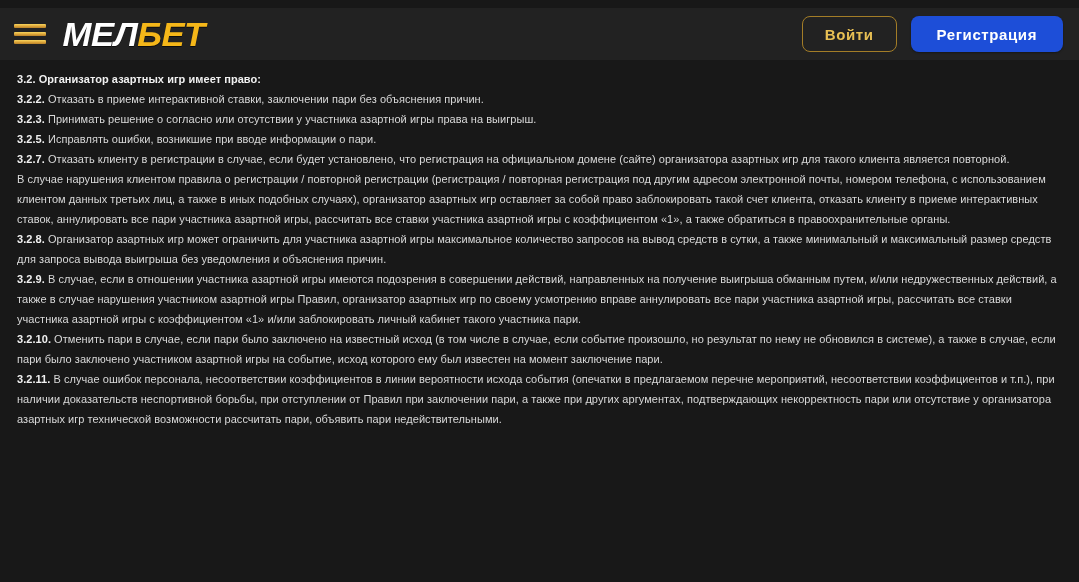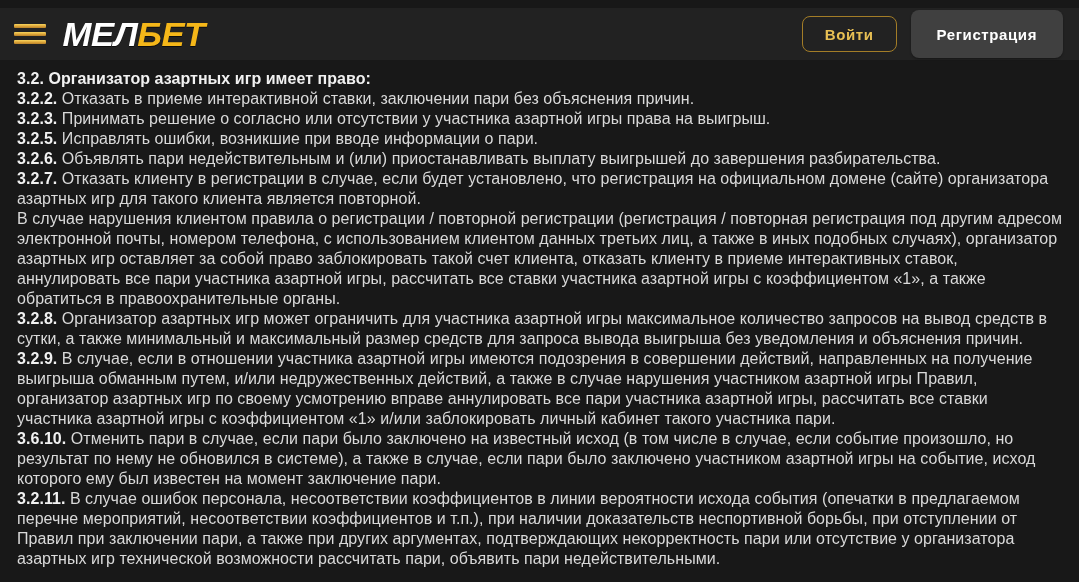--- a/index.html
+++ b/index.html
@@ -89,32 +89,32 @@
 
   .btn-login {
     height: 36px;
     padding: 0 22px;
     background: transparent;
     color: #e8c054;
     border: 1px solid #a37d27;
   }
 
   .btn-register {
-    height: 48px;
+    height: 36px;
     padding: 0 26px;
-    background: #404040;
+    background: #1d4ed8;
     color: #ffffff;
     border: none;
     box-shadow: 0 1px 2px rgba(0,0,0,.35);
   }
 
   
   .content {
     padding: 9px 14px 0 17px;
-    font-size: 16px;
+    font-size: 11px;
     line-height: 20px;
     letter-spacing: 0.05px;
   }
 
   .para {
     margin: 0;
     color: #d9d9d9;
   }
 
   .para b,
@@ -149,21 +149,20 @@
   </div>
 
 </div>
 
 <div class="content">
   <div id="paragraphs">
       <p class="para"><b>3.2.</b><span style="font-weight: 700; color: rgb(241, 241, 241);"> Организатор азартных игр имеет право:</span></p>
       <p class="para"><b>3.2.2.</b><span> Отказать в приеме интерактивной ставки, заключении пари без объяснения причин.</span></p>
       <p class="para"><b>3.2.3.</b><span> Принимать решение о согласно или отсутствии у участника азартной игры права на выигрыш.</span></p>
       <p class="para"><b>3.2.5.</b><span> Исправлять ошибки, возникшие при вводе информации о пари.</span></p>
-      <p class="para"><b>3.2.6.</b><span> Объявлять пари недействительным и (или) приостанавливать выплату выигрышей до завершения разбирательства.</span></p>
       <p class="para"><b>3.2.7.</b><span> Отказать клиенту в регистрации в случае, если будет установлено, что регистрация на официальном домене (сайте) организатора азартных игр для такого клиента является повторной.</span></p>
       <p class="para"><span>В случае нарушения клиентом правила о регистрации / повторной регистрации (регистрация / повторная регистрация под другим адресом электронной почты, номером телефона, с использованием клиентом данных третьих лиц, а также в иных подобных случаях), организатор азартных игр оставляет за собой право заблокировать такой счет клиента, отказать клиенту в приеме интерактивных ставок, аннулировать все пари участника азартной игры, рассчитать все ставки участника азартной игры с коэффициентом «1», а также обратиться в правоохранительные органы.</span></p>
       <p class="para"><b>3.2.8.</b><span> Организатор азартных игр может ограничить для участника азартной игры максимальное количество запросов на вывод средств в сутки, а также минимальный и максимальный размер средств для запроса вывода выигрыша без уведомления и объяснения причин.</span></p>
       <p class="para"><b>3.2.9.</b><span> В случае, если в отношении участника азартной игры имеются подозрения в совершении действий, направленных на получение выигрыша обманным путем, и/или недружественных действий, а также в случае нарушения участником азартной игры Правил, организатор азартных игр по своему усмотрению вправе аннулировать все пари участника азартной игры, рассчитать все ставки участника азартной игры с коэффициентом «1» и/или заблокировать личный кабинет такого участника пари.</span></p>
-      <p class="para"><b>3.6.10.</b><span> Отменить пари в случае, если пари было заключено на известный исход (в том числе в случае, если событие произошло, но результат по нему не обновился в системе), а также в случае, если пари было заключено участником азартной игры на событие, исход которого ему был известен на момент заключение пари.</span></p>
+      <p class="para"><b>3.2.10.</b><span> Отменить пари в случае, если пари было заключено на известный исход (в том числе в случае, если событие произошло, но результат по нему не обновился в системе), а также в случае, если пари было заключено участником азартной игры на событие, исход которого ему был известен на момент заключение пари.</span></p>
       <p class="para"><b>3.2.11.</b><span> В случае ошибок персонала, несоответствии коэффициентов в линии вероятности исхода события (опечатки в предлагаемом перечне мероприятий, несоответствии коэффициентов и т.п.), при наличии доказательств неспортивной борьбы, при отступлении от Правил при заключении пари, а также при других аргументах, подтверждающих некорректность пари или отсутствие у организатора азартных игр технической возможности рассчитать пари, объявить пари недействительными.</span></p>
     </div>
 </div>
 
 </body></html>

